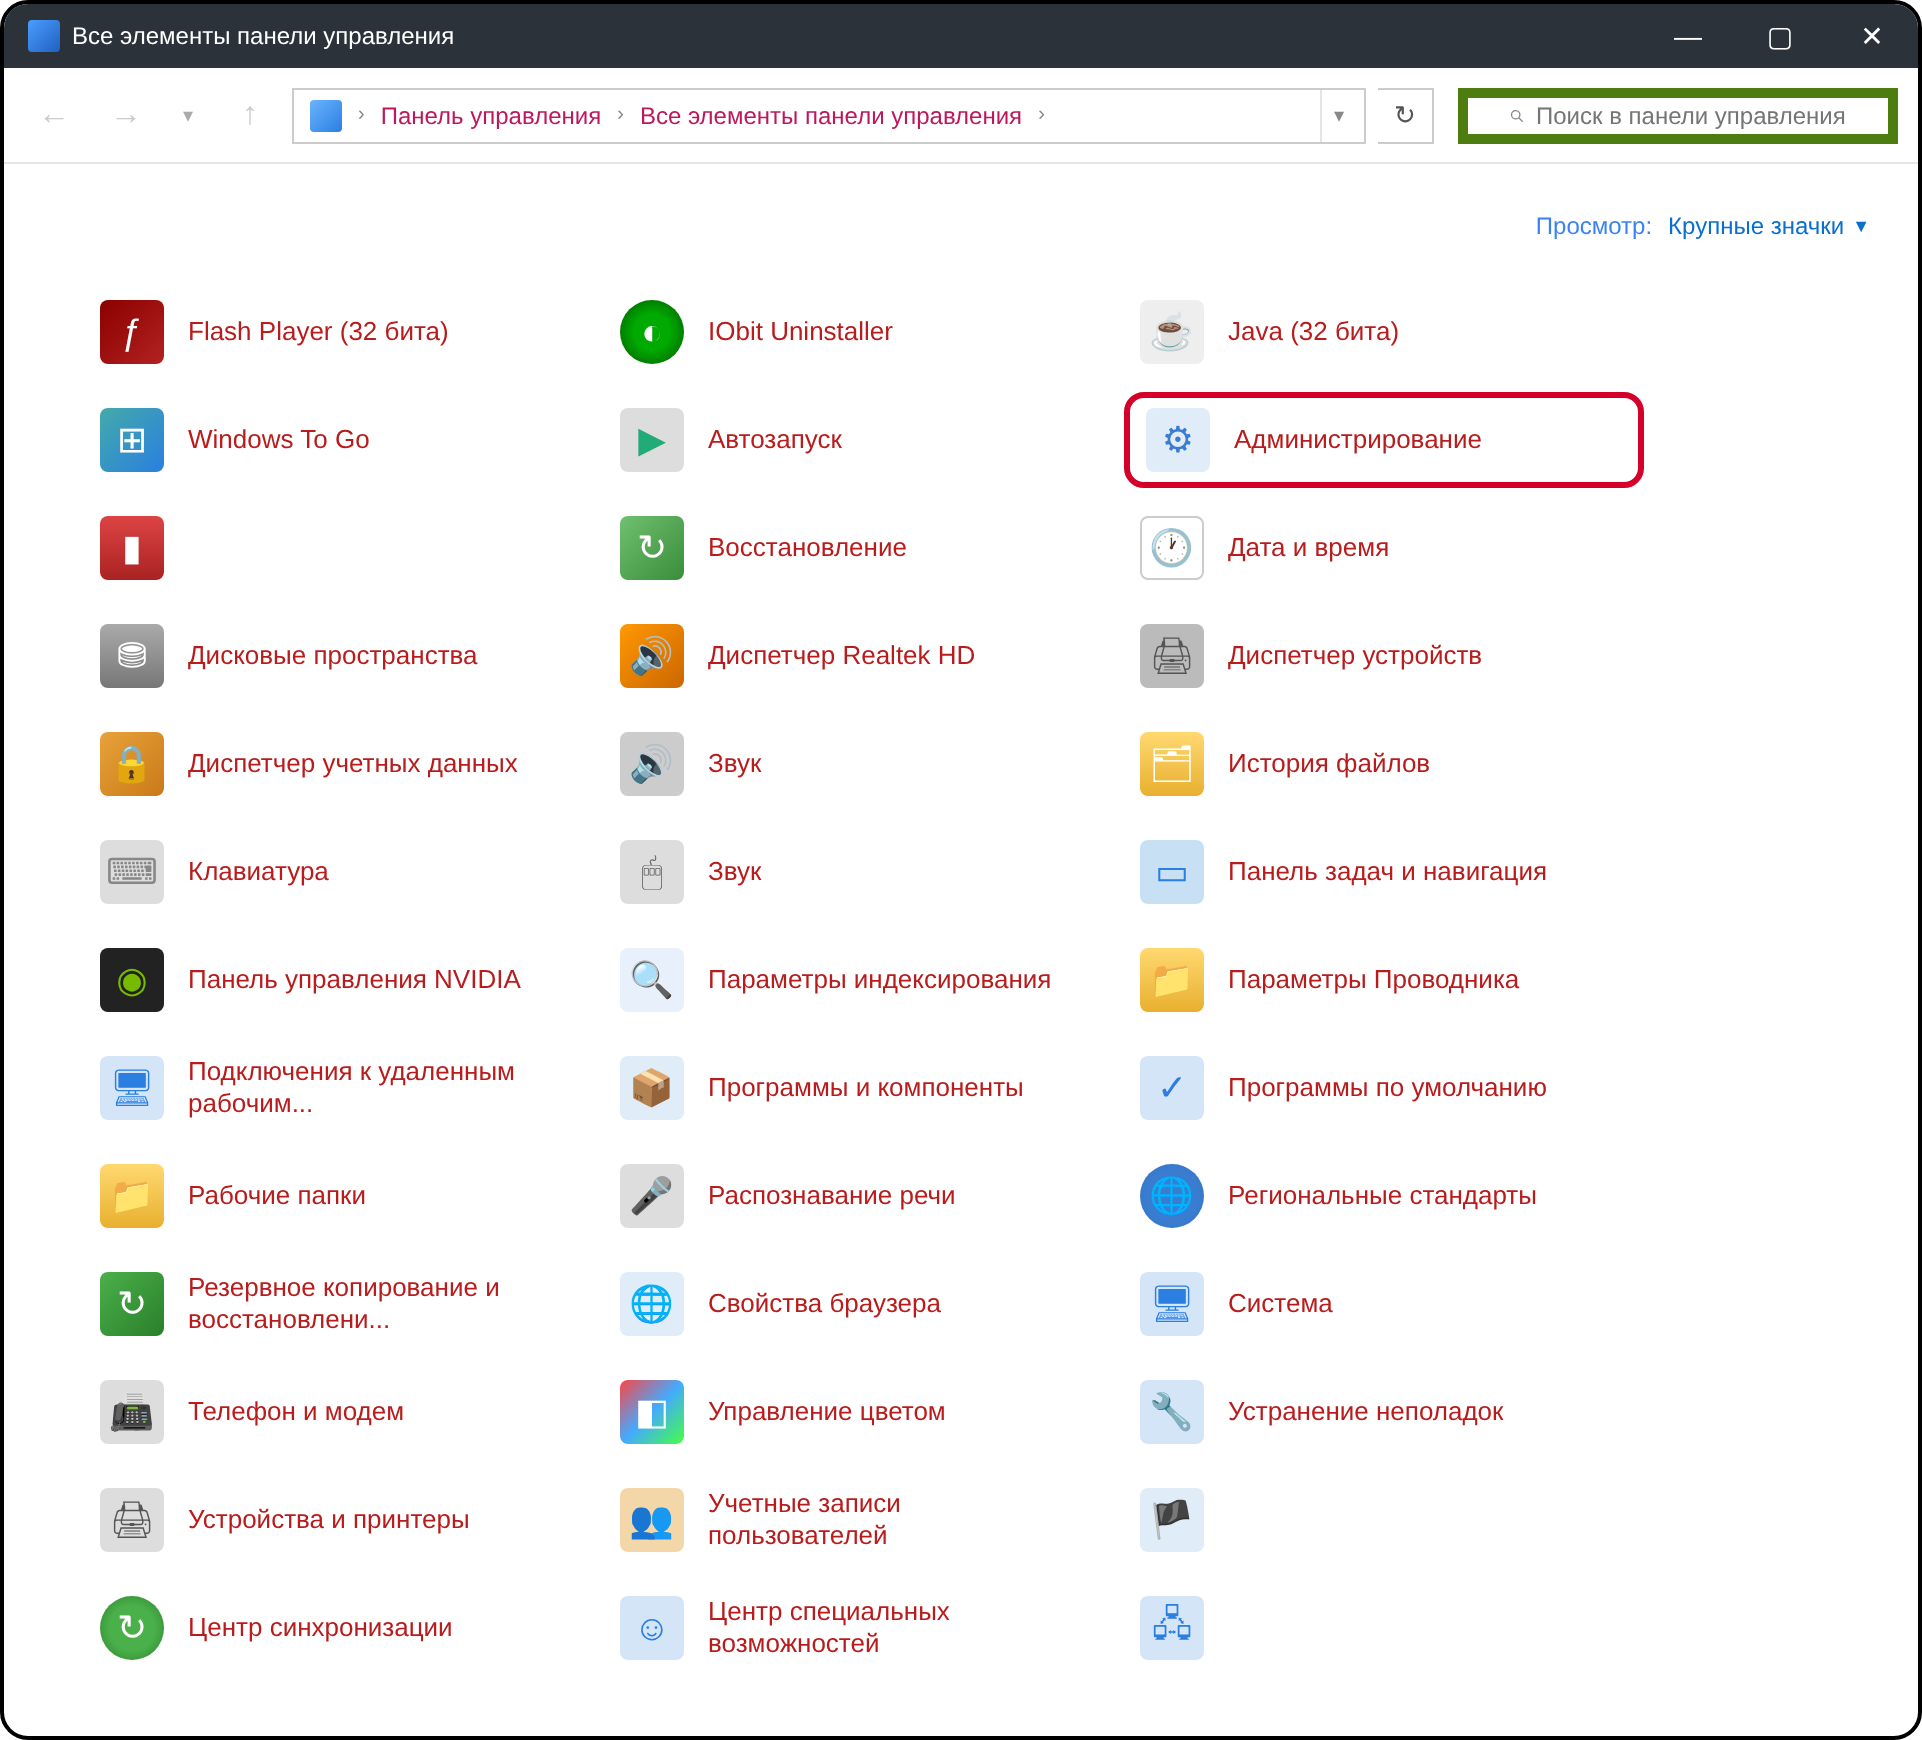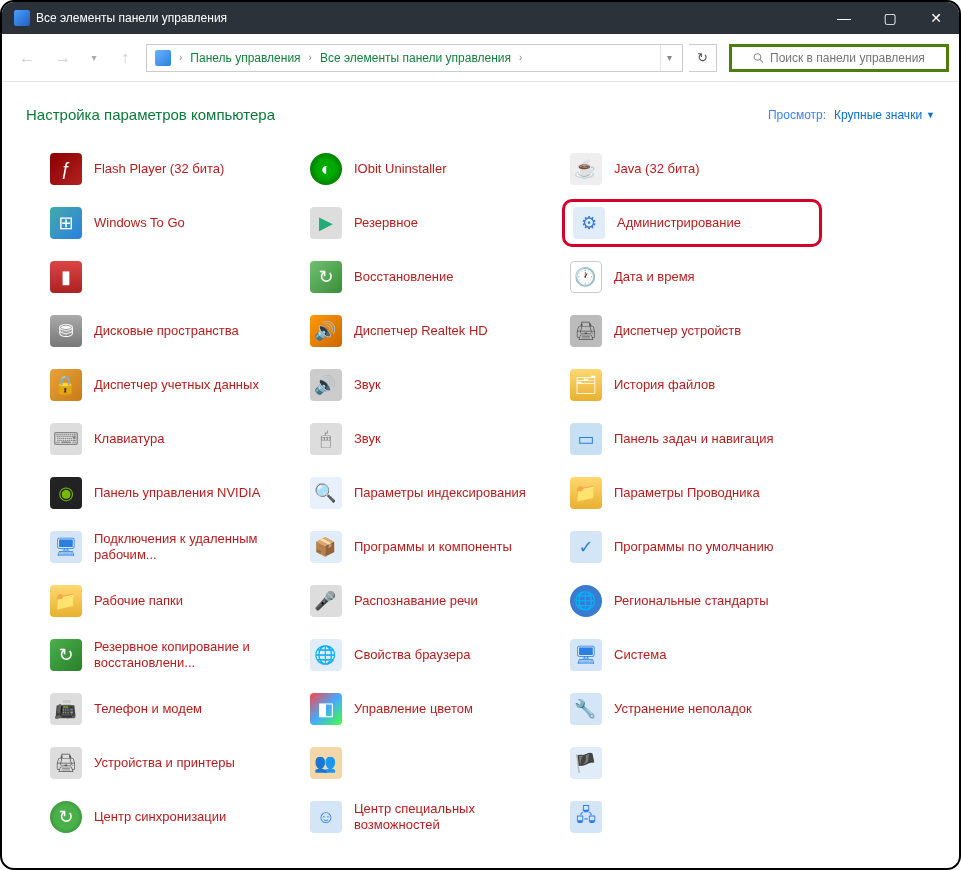--- a/index.html
+++ b/index.html
@@ -7,25 +7,25 @@
 .titlebar { height: 32px; background: #2b323a; display: flex; align-items: center; color: #fff; font-size: 12px; }
 .titlebar-icon { width: 16px; height: 16px; margin: 0 6px 0 12px; background: linear-gradient(135deg,#4a9eff,#2060c0); border-radius: 2px; }
 .titlebar-title { flex: 1; }
 .win-btn { width: 46px; height: 32px; display: flex; align-items: center; justify-content: center; color: #fff; font-size: 14px; cursor: pointer; }
 .navbar { height: 48px; border-bottom: 1px solid #e5e5e5; display: flex; align-items: center; padding: 0 10px; gap: 6px; }
 .nav-arrow { width: 30px; height: 28px; display: flex; align-items: center; justify-content: center; color: #777; cursor: pointer; font-size: 16px; }
 .nav-arrow.disabled { color: #ccc; cursor: default; }
 .nav-chev { width: 20px; color: #aaa; display: flex; align-items: center; justify-content: center; font-size: 10px; }
 .addr-bar { flex: 1; height: 28px; border: 1px solid #ccc; display: flex; align-items: center; padding: 0 4px; font-size: 12px; gap: 2px; }
 .addr-icon { width: 16px; height: 16px; background: linear-gradient(135deg,#6ab4ff,#2a7fe0); border-radius: 2px; margin: 0 4px; }
-.addr-seg { padding: 0 4px; cursor: pointer; color: #15803d; }
+.addr-seg { padding: 0 4px; cursor: pointer; color: #be185d; }
 .addr-sep { color: #888; font-size: 10px; padding: 0 2px; }
 .addr-drop { width: 18px; color: #888; font-size: 10px; display: flex; align-items: center; justify-content: center; border-left: 1px solid #e5e5e5; height: 100%; cursor: pointer; margin-left: auto; }
 .refresh-btn { width: 28px; height: 28px; border: 1px solid #ccc; border-left: none; display: flex; align-items: center; justify-content: center; color: #555; font-size: 13px; cursor: pointer; }
-.search-box { width: 220px; height: 28px; border: 3px solid #4d7c0f; display: flex; align-items: center; padding: 0 21px; font-size: 12px; color: #888; gap: 6px; margin-left: 6px; }
+.search-box { width: 220px; height: 28px; border: 5px solid #4d7c0f; display: flex; align-items: center; padding: 0 21px; font-size: 12px; color: #888; gap: 6px; margin-left: 6px; }
 .search-box svg { width: 14px; height: 14px; fill: #888; }
 .search-input { border: none; outline: none; flex: 1; font-size: 12px; color: #000; }
 .header-row { display: flex; align-items: center; padding: 24px 24px 12px 24px; }
 .header-title { color: #0a7a3a; font-size: 15px; }
 .view-area { margin-left: auto; display: flex; align-items: center; gap: 8px; font-size: 12px; }
 .view-label { color: #3b82f6; }
 .view-value { color: #0a6fcf; cursor: pointer; display: flex; align-items: center; gap: 4px; }
 .content { position: relative; padding: 10px 10px 10px 40px; height: calc(100% - 32px - 48px - 60px); overflow-y: auto; }
 .grid { display: grid; grid-template-columns: repeat(3, 260px); gap: 6px 0; align-content: start; }
 .item { display: flex; align-items: center; gap: 12px; height: 48px; padding: 2px 8px; cursor: pointer; border-radius: 2px; }
@@ -63,21 +63,20 @@
   <div class="refresh-btn">↻</div>
   <div class="search-box">
     <svg viewBox="0 0 16 16">
         <path d="M6.5 1a5.5 5.5 0 014.38 8.82l4.15 4.15-1.06 1.06-4.15-4.15A5.5 5.5 0 116.5 1zm0 1.5a4 4 0 100 8 4 4 0 000-8z"></path>
       </svg>
     <input class="search-input" placeholder="Поиск в панели управления" style="">
   </div>
 </div>
 
 <div class="header-row">
-  <div class="header-title">Настройка параметров компьютера</div>
   <div class="view-area">
     <span class="view-label">Просмотр:</span>
     <span class="view-value">
       <span>Крупные значки</span>
       <span style="font-size:9px">▼</span>
     </span>
   </div>
 </div>
 
 <div class="content">
@@ -93,21 +92,21 @@
       <div class="item">
         <div class="item-icon ic-java">☕</div>
         <div class="item-label">Java (32 бита)</div>
       </div>
       <div class="item">
         <div class="item-icon ic-togo">⊞</div>
         <div class="item-label">Windows To Go</div>
       </div>
       <div class="item">
         <div class="item-icon ic-auto">▶</div>
-        <div class="item-label">Резервное</div>
+        <div class="item-label">Автозапуск</div>
       </div>
       <div class="item highlighted">
         <div class="item-icon ic-admin">⚙</div>
         <div class="item-label">Администрирование</div>
       </div>
       <div class="item">
         <div class="item-icon ic-fire">▮</div>
       </div>
       <div class="item">
         <div class="item-icon ic-rest">↻</div>
@@ -212,20 +211,21 @@
       <div class="item">
         <div class="item-icon ic-trouble">🔧</div>
         <div class="item-label">Устранение неполадок</div>
       </div>
       <div class="item">
         <div class="item-icon ic-devices">🖨</div>
         <div class="item-label">Устройства и принтеры</div>
       </div>
       <div class="item">
         <div class="item-icon ic-users">👥</div>
+        <div class="item-label">Учетные записи пользователей</div>
       </div>
       <div class="item">
         <div class="item-icon ic-security">🏴</div>
       </div>
       <div class="item">
         <div class="item-icon ic-sync">↻</div>
         <div class="item-label">Центр синхронизации</div>
       </div>
       <div class="item">
         <div class="item-icon ic-ease">☺</div>

